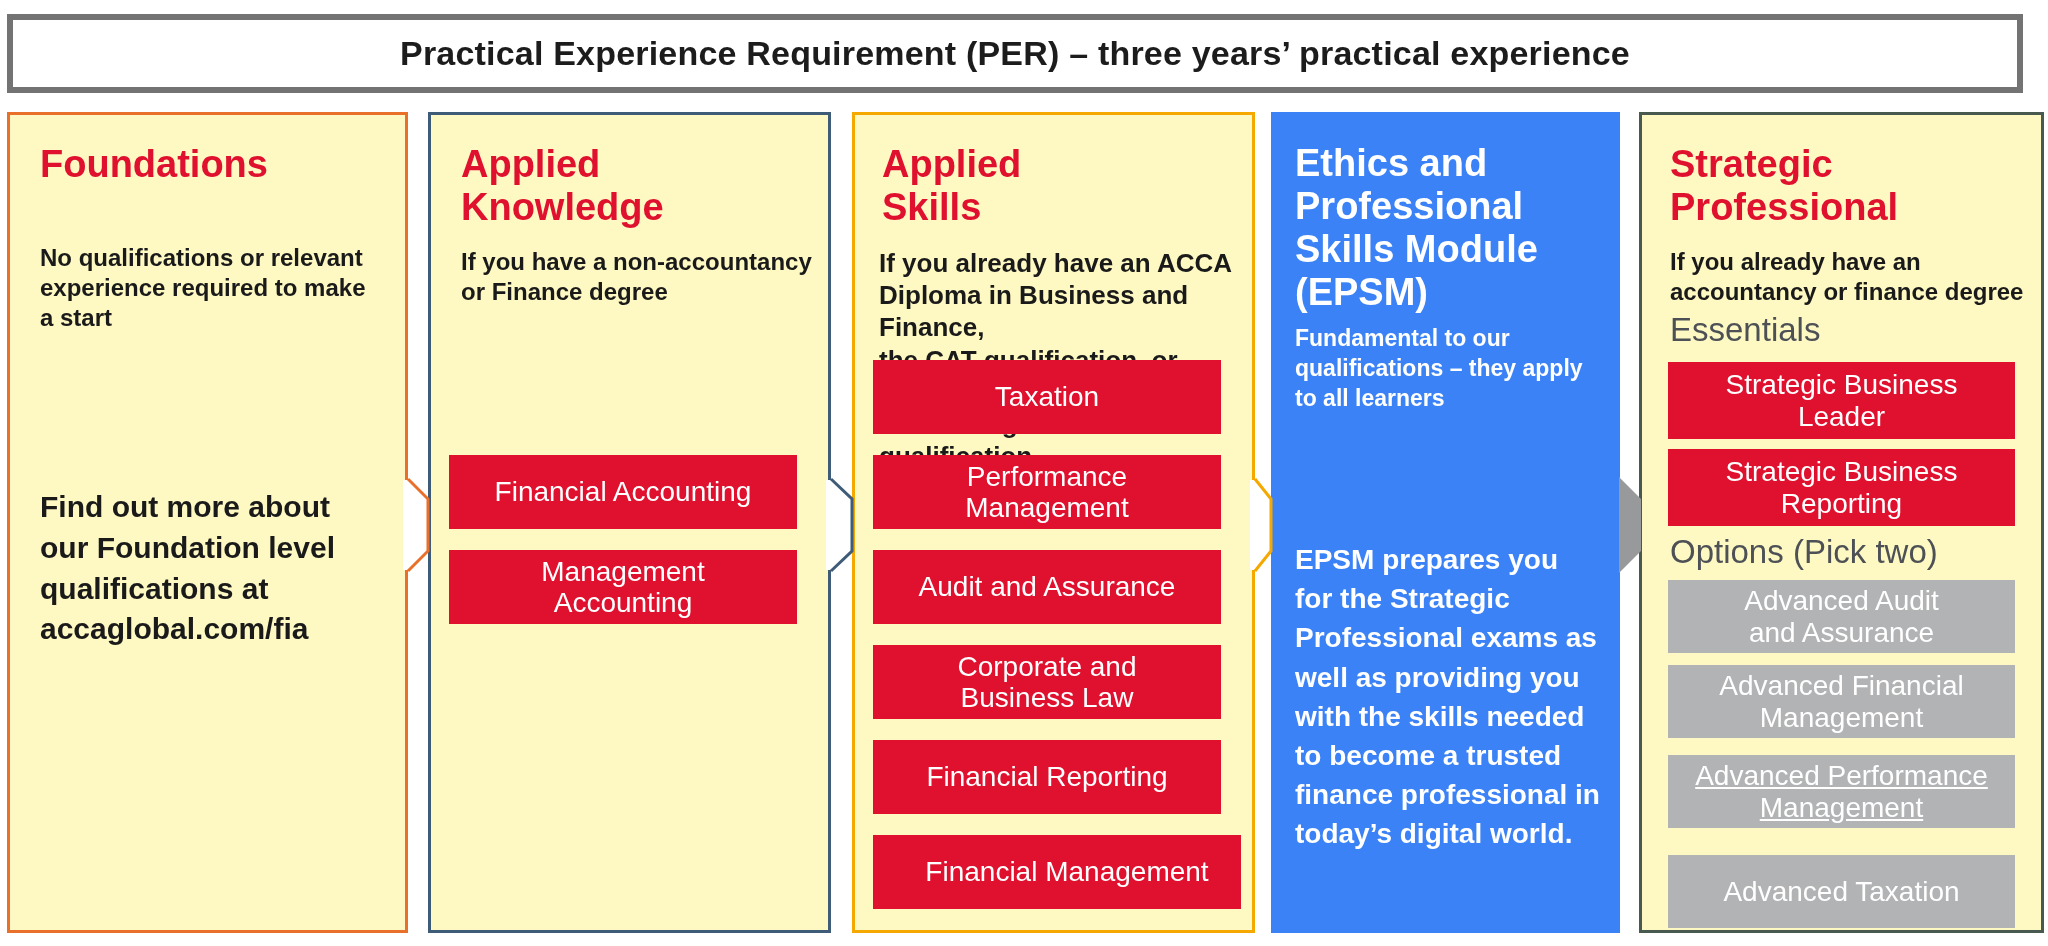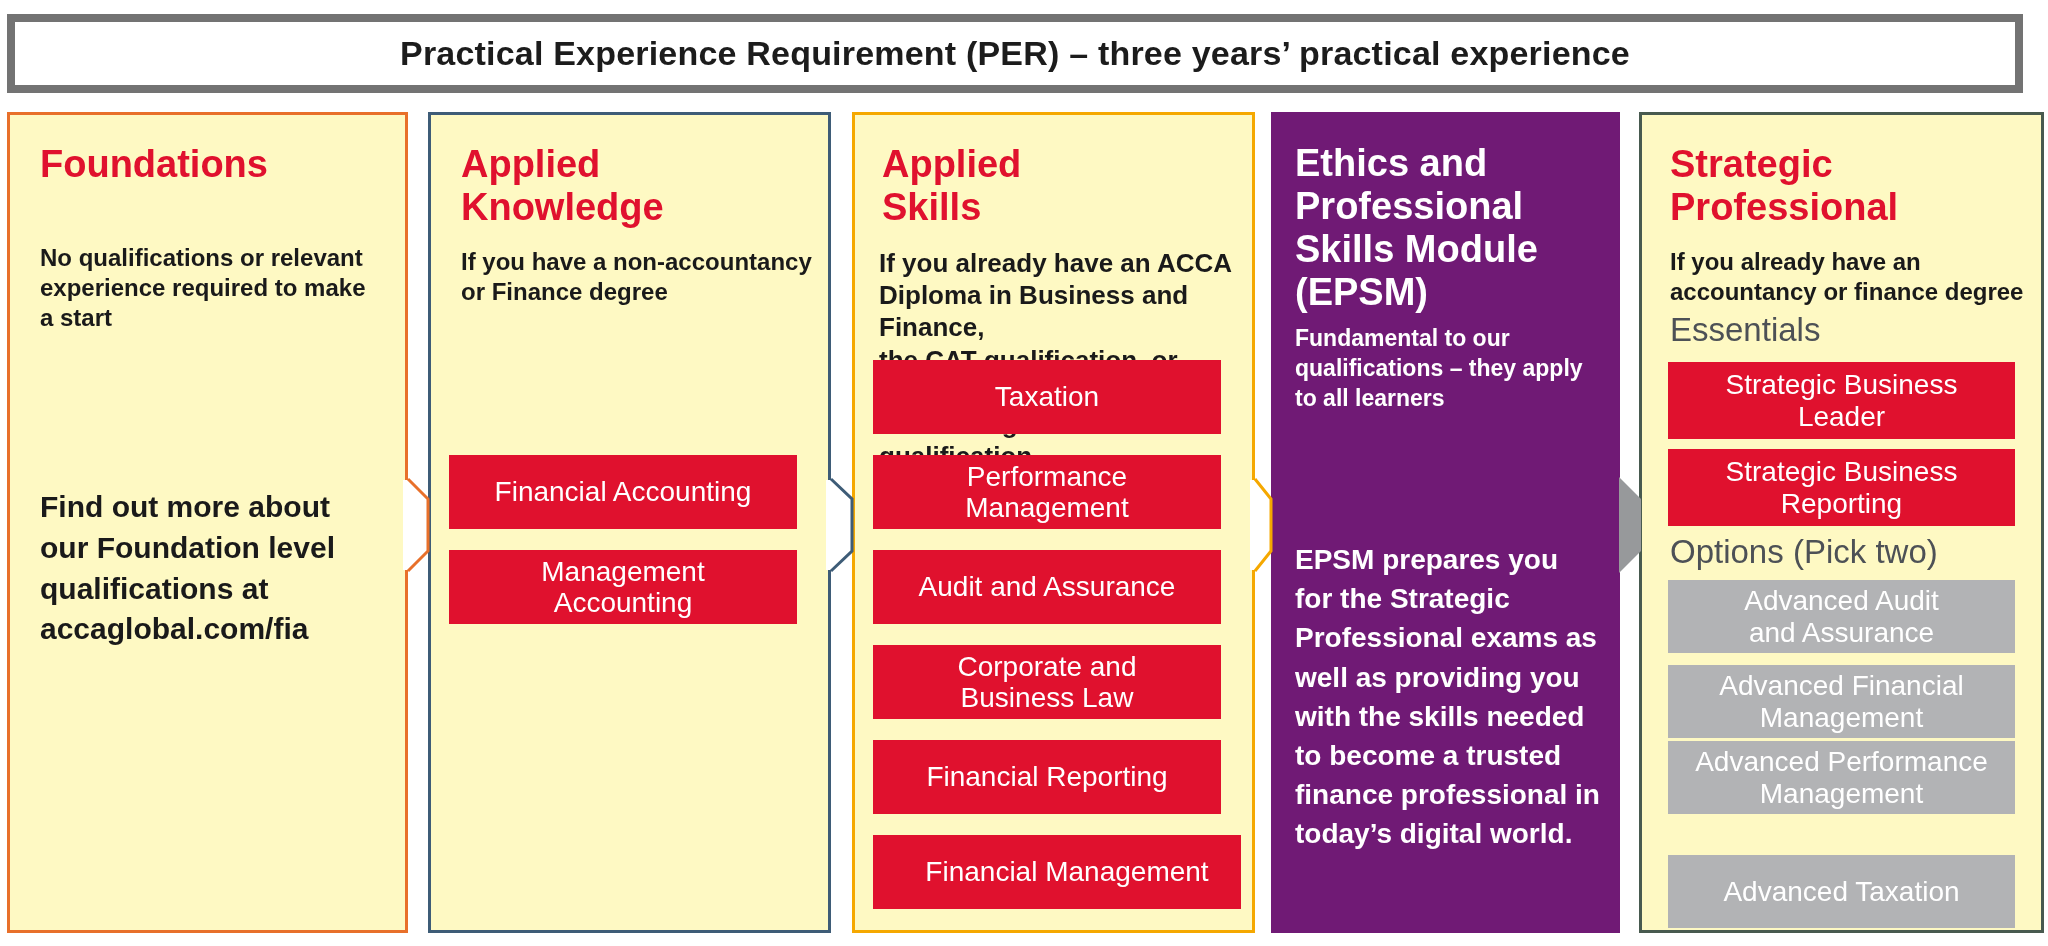--- a/index.html
+++ b/index.html
@@ -2,34 +2,34 @@
 <html><head>
 <meta charset="utf-8">
 <style>
   html,body{margin:0;padding:0;}
   body{
     width:2048px;height:946px;position:relative;background:#ffffff;
     font-family:"Liberation Sans", sans-serif;overflow:hidden;
   }
   .banner{
     position:absolute;left:7px;top:14px;width:2016px;height:79px;
-    border:8px solid #737373;box-sizing:border-box;background:#ffffff;
+    border:6px solid #737373;box-sizing:border-box;background:#ffffff;
     display:flex;align-items:center;justify-content:center;
   }
   .banner-title{
     font-size:34px;font-weight:700;color:#1c1c1c;letter-spacing:.2px;white-space:pre;
   }
   .col{
     position:absolute;top:112px;height:821px;background:#fef9c3;
     box-sizing:border-box;border:3px solid transparent;
   }
   .col-foundations{left:7px;width:401px;border-color:#e8702a;}
   .col-knowledge{left:428px;width:403px;border-color:#3e5c77;}
   .col-skills{left:852px;width:403px;border-color:#f5a800;}
-  .col-epsm{left:1271px;width:349px;background:#701a75;border:none;}
+  .col-epsm{left:1271px;width:349px;background:#3b82f6;border:none;}
   .col-strategic{left:1639px;width:405px;border-color:#485a4f;}
 
   .heading{
     position:absolute;left:30px;top:28px;
     font-size:38px;line-height:1.13;font-weight:700;color:#e0112e;white-space:pre-line;
   }
   .heading-white{color:#ffffff;}
   .intro{
     position:absolute;left:30px;top:132px;
     font-size:26px;line-height:1.24;font-weight:700;color:#1a1a1a;white-space:pre-line;
@@ -59,21 +59,21 @@
     display:flex;align-items:center;justify-content:center;text-align:center;
     font-size:28px;line-height:1.12;white-space:pre-line;
   }
   .col-strategic .exam-box{left:26px;width:347px;}
   .exam-box.gray{background:#b2b3b5;height:73px;}
   .essential-1{top:247px;height:77px;}
   .essential-2{top:334px;height:77px;}
   .k1{top:245px;} .k2{top:340px;} .k3{top:435px;}
   .s1{top:245px;} .s2{top:340px;} .s3{top:435px;}
   .s4{top:530px;} .s5{top:625px;} .s6{top:720px;padding-left:20px;}
-  .o1{top:465px;} .o2{top:550px;} .o3{top:626px;} .o4{top:720px;margin-top:20px;}
+  .o1{top:465px;} .o2{top:550px;} .o3{top:640px;text-decoration:underline;} .o4{top:720px;margin-top:20px;}
 
   .connector{position:absolute;top:470px;z-index:5;}
   .conn-1{left:390px;}
   .conn-2{left:814px;}
   .conn-3{left:1238px;}
   .conn-4{left:1608px;}
 </style>
 </head>
 <body>
 

